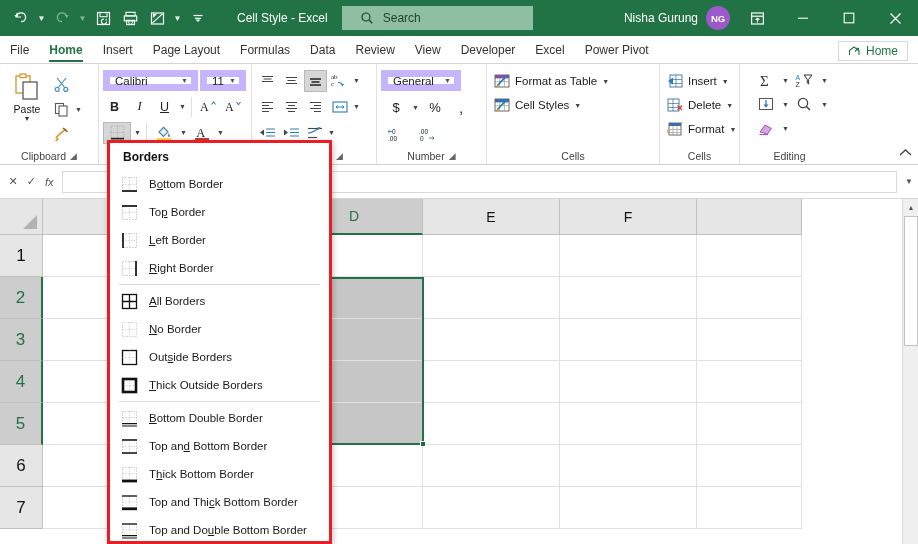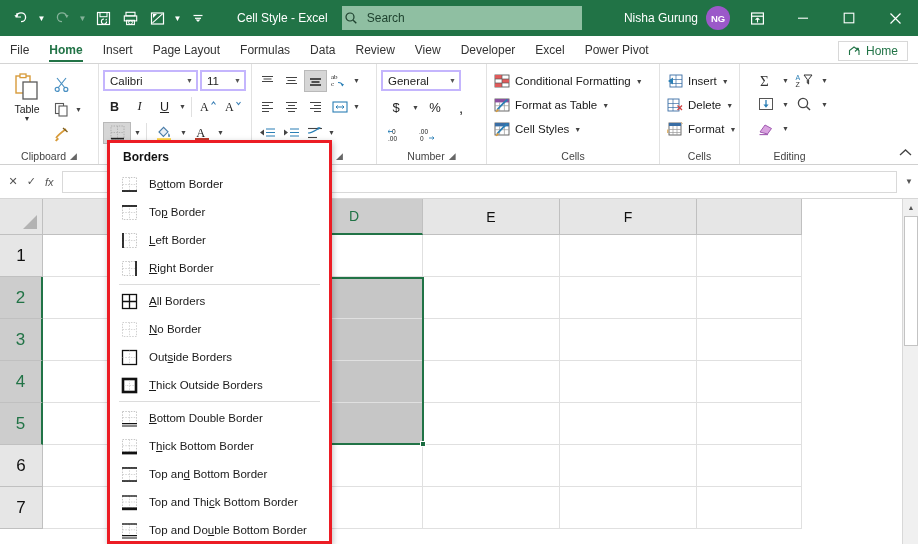--- a/index.html
+++ b/index.html
@@ -22,22 +22,22 @@
     width: 26px; height: 26px; display: flex; align-items: center; justify-content: center;
     color: #ffffff;
   }
   .qat-btn.disabled { opacity: 0.45; }
   .qat-caret { width: 13px; height: 26px; display:flex; align-items:center; justify-content:center; color:#fff; font-size:8px;}
   .title-text {
     color: #ffffff; font-size: 12px; margin-left: 26px; margin-right: 14px;
     white-space: nowrap;
   }
   .searchbox {
-    width: 240px; height: 24px; background: #8fbfa2;
-    display: flex; align-items: center; padding-left: 2px; gap: 9px;
+    width: 191px; height: 24px; background: #8fbfa2;
+    display: flex; align-items: center; padding-left: 18px; gap: 9px;
     color: #123f26;
   }
   .searchbox .stext { font-size: 12px; color: #1c3f2c; }
   .user-area { margin-left: auto; display: flex; align-items: center; height: 36px; text-align: right; }
   .username { color: #fff; font-size: 12px; margin-right: 8px; white-space: nowrap;}
   .avatar {
     width: 24px; height: 24px; border-radius: 50%; background: #9b59c9;
     color: #fff; font-size: 9.5px; display: flex; align-items: center; justify-content: center;
     font-weight: bold; margin-right: 12px;
   }
@@ -90,21 +90,21 @@
   .paste-caret { font-size: 7px; color: #333; }
   .clip-small { display: flex; flex-direction: column; gap: 3px; padding-top: 4px;}
   .clip-row { display: flex; align-items: center; gap: 2px; height: 22px;}
   .mini-ico { width: 22px; height: 21px; display: flex; align-items: center; justify-content: center;}
   .cr { font-size: 7px; color: #444; width: 9px; text-align: center;}
 
   
   .font-rows { display: flex; flex-direction: column; gap: 3px; }
   .frow { display: flex; align-items: center; gap: 2px; height: 23px; }
   .combo {
-    height: 21px; border: 2px solid #c4b5fd; background: #fff;
+    height: 21px; border: 7px solid #c4b5fd; background: #fff;
     display: flex; align-items: center; padding: 0 3px 0 5px;
     font-size: 11.5px; color: #222;
   }
   .combo .cv { flex: 1; white-space: nowrap; overflow: hidden; }
   .combo .cc { font-size: 7px; color: #555; padding-left: 4px;}
   .fbtn {
     width: 23px; height: 22px; display: flex; align-items: center; justify-content: center;
     font-size: 12.5px; color: #222;
   }
   .fbtn.active { background: #d6d6d6; border: 1px solid #b9b9b9; }
@@ -338,21 +338,21 @@
     <div class="rgroup" style="width:98px">
       <div class="rgroup-body">
         <div class="paste-col">
           <div class="paste-icon">
             <svg width="30" height="30" viewBox="0 0 30 30">
               <rect x="4" y="4" width="14" height="17" fill="#fff" stroke="#d79b3a" stroke-width="1.4"></rect>
               <rect x="8" y="2" width="6" height="3.6" fill="#fff" stroke="#d79b3a" stroke-width="1.3"></rect>
               <rect x="11" y="10" width="14" height="17" fill="#fff" stroke="#5a5a5a" stroke-width="1.3"></rect>
             </svg>
           </div>
-          <div class="paste-label">Table</div>
+          <div class="paste-label">Paste</div>
           <div class="paste-caret">▼</div>
         </div>
         <div class="clip-small">
           <div class="clip-row">
             <div class="mini-ico">
               <svg width="17" height="17" viewBox="0 0 17 17">
                   <path d="M4 2 L12 12 M13 2 L5 12" stroke="#4a90c2" stroke-width="1.2" fill="none"></path>
                   <circle cx="4.2" cy="13.4" r="2" fill="none" stroke="#4a90c2" stroke-width="1.2"></circle>
                   <circle cx="12.8" cy="13.4" r="2" fill="none" stroke="#4a90c2" stroke-width="1.2"></circle>
                 </svg>
@@ -573,33 +573,20 @@
       </div>
     </div>
 
     <div class="rgroup" style="width:173px">
       <div class="rgroup-body">
         <div class="lrows">
           <div class="lrow">
             <span>
               <svg width="16" height="16" viewBox="0 0 16 16">
                   <rect x="1" y="2" width="14" height="12" fill="#fff" stroke="#5a5a5a" stroke-width="0.9"></rect>
-                  <rect x="1" y="2" width="7" height="4" fill="#e05a5a"></rect>
-                  <rect x="8" y="6" width="7" height="4" fill="#e05a5a"></rect>
-                  <rect x="1" y="10" width="7" height="4" fill="#e05a5a"></rect>
-                  <path d="M1 6 L15 6 M1 10 L15 10 M8 2 L8 14" stroke="#5a5a5a" stroke-width="0.7"></path>
-                </svg>
-            </span>
-            <span>Conditional Formatting</span>
-            <span class="lcar">▼</span>
-          </div>
-          <div class="lrow">
-            <span>
-              <svg width="16" height="16" viewBox="0 0 16 16">
-                  <rect x="1" y="2" width="14" height="12" fill="#fff" stroke="#5a5a5a" stroke-width="0.9"></rect>
                   <rect x="1" y="2" width="14" height="3.4" fill="#8c4f9e"></rect>
                   <path d="M1 8.7 L15 8.7 M5.6 5.4 L5.6 14 M10.4 5.4 L10.4 14" stroke="#9a9a9a" stroke-width="0.7"></path>
                   <path d="M3 13 C6 10 9 6 13.5 2.5" stroke="#2a7fb5" stroke-width="1.6"></path>
                   <path d="M1.5 14.8 L3.6 11.8 L5 13.2 L2.6 15.2 Z" fill="#d79b3a"></path>
                 </svg>
             </span>
             <span>Format as Table</span>
             <span class="lcar">▼</span>
           </div>
           <div class="lrow">
@@ -930,37 +917,37 @@
             <path d="M8.5 1.5 L8.5 13.5 M1.5 7.5 L15.5 7.5" stroke="#c4c4c4" stroke-width="0.7" stroke-dasharray="1.5,1.3"></path>
             <path d="M1 13.6 L16 13.6 M1 16 L16 16" stroke="#111" stroke-width="1.2"></path>
           </svg>
       </span>
       <span class="blabel"><u>B</u>ottom Double Border</span>
     </div>
 
     <div class="bitem">
       <span class="bico">
         <svg width="17" height="17" viewBox="0 0 17 17">
+            <rect x="1.5" y="1.5" width="14" height="14" fill="none" stroke="#b8b8b8" stroke-width="0.8" stroke-dasharray="1.5,1.3"></rect>
+            <path d="M8.5 1.5 L8.5 15.5 M1.5 8.5 L15.5 8.5" stroke="#c4c4c4" stroke-width="0.7" stroke-dasharray="1.5,1.3"></path>
+            <path d="M1 2 L16 2 M1 15 L16 15" stroke="#111" stroke-width="1.5"></path>
+          </svg>
+      </span>
+      <span class="blabel">Top an<u>d</u> Bottom Border</span>
+    </div>
+
+    <div class="bitem">
+      <span class="bico">
+        <svg width="17" height="17" viewBox="0 0 17 17">
             <rect x="1.5" y="1.5" width="14" height="12.5" fill="none" stroke="#b8b8b8" stroke-width="0.8" stroke-dasharray="1.5,1.3"></rect>
             <path d="M8.5 1.5 L8.5 14 M1.5 7.7 L15.5 7.7" stroke="#c4c4c4" stroke-width="0.7" stroke-dasharray="1.5,1.3"></path>
             <path d="M1 15 L16 15" stroke="#111" stroke-width="2.8"></path>
           </svg>
       </span>
       <span class="blabel">T<u>h</u>ick Bottom Border</span>
-    </div>
-
-    <div class="bitem">
-      <span class="bico">
-        <svg width="17" height="17" viewBox="0 0 17 17">
-            <rect x="1.5" y="1.5" width="14" height="14" fill="none" stroke="#b8b8b8" stroke-width="0.8" stroke-dasharray="1.5,1.3"></rect>
-            <path d="M8.5 1.5 L8.5 15.5 M1.5 8.5 L15.5 8.5" stroke="#c4c4c4" stroke-width="0.7" stroke-dasharray="1.5,1.3"></path>
-            <path d="M1 2 L16 2 M1 15 L16 15" stroke="#111" stroke-width="1.5"></path>
-          </svg>
-      </span>
-      <span class="blabel">Top an<u>d</u> Bottom Border</span>
     </div>
 
     <div class="bitem">
       <span class="bico">
         <svg width="17" height="17" viewBox="0 0 17 17">
             <rect x="1.5" y="2" width="14" height="12" fill="none" stroke="#b8b8b8" stroke-width="0.8" stroke-dasharray="1.5,1.3"></rect>
             <path d="M8.5 2 L8.5 14 M1.5 8 L15.5 8" stroke="#c4c4c4" stroke-width="0.7" stroke-dasharray="1.5,1.3"></path>
             <path d="M1 2 L16 2" stroke="#111" stroke-width="1.3"></path>
             <path d="M1 14.8 L16 14.8" stroke="#111" stroke-width="2.8"></path>
           </svg>

